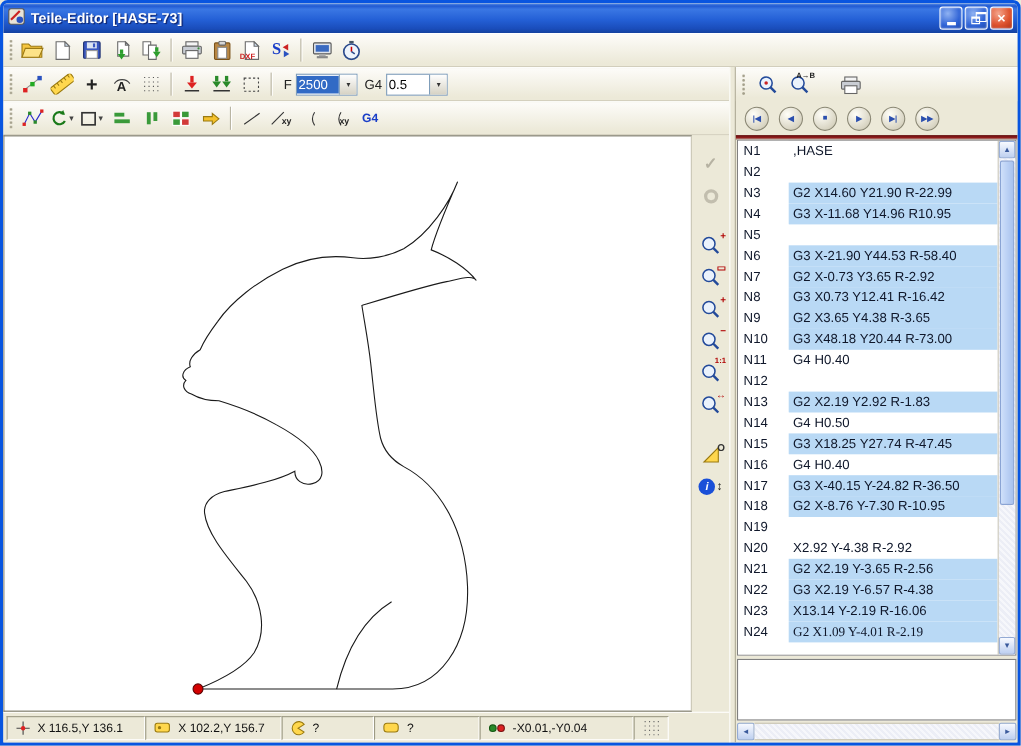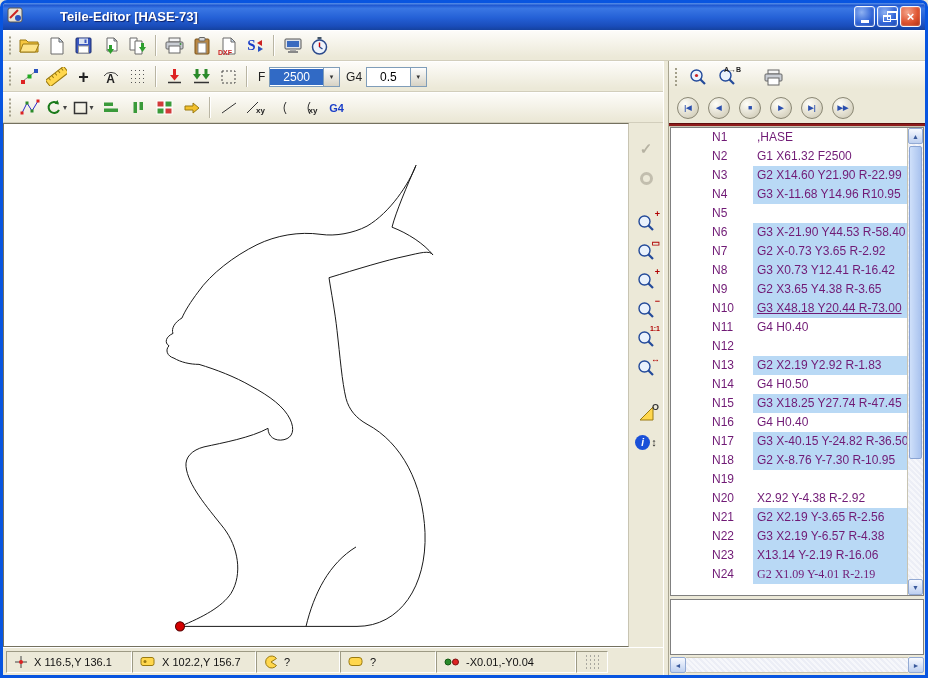--- a/index.html
+++ b/index.html
@@ -6,21 +6,21 @@
   html,body{width:928px;height:678px;overflow:hidden;background:#ece9d8;}
   button{background:none;border:none;padding:0;font:inherit;cursor:default;}
 
   .window{width:928px;height:678px;border:3px solid #0855e0;border-radius:7px 7px 0 0;
     background:#ece9d8;display:flex;flex-direction:column;overflow:hidden;}
 
   
   .titlebar{height:27px;flex:none;display:flex;align-items:center;gap:5px;padding:0 4px;
     background:linear-gradient(180deg,#5a90e8 0%,#2059d2 9%,#3a77e4 20%,#2460d6 55%,#1a4dbb 85%,#15429f 100%);
     color:#fff;font-weight:bold;font-size:13px;text-shadow:1px 1px 1px rgba(0,0,50,.65);}
-  .title-text{flex:1;white-space:nowrap;overflow:hidden;margin-left:32px;}
+  .title-text{flex:1;white-space:nowrap;overflow:hidden;}
   .win-controls{display:flex;gap:2px;}
   .winbtn{width:21px;height:21px;border-radius:3px;border:1px solid #f4f8ff;display:flex;align-items:center;justify-content:center;color:#fff;
     background:radial-gradient(circle at 35% 28%,#8fb2f2,#2f63d6 60%,#1c47ae);box-shadow:inset 0 0 2px rgba(255,255,255,.6);}
   .winbtn.close{background:radial-gradient(circle at 35% 28%,#f4a68d,#df5430 55%,#ad2b10);font-size:13px;font-weight:bold;}
   .min-glyph{width:8px;height:3px;background:#fff;margin-top:9px;}
   .restore-glyph{position:relative;width:8px;height:7px;border:1px solid #fff;border-top-width:2px;margin-top:4px;margin-left:-2px;}
   .restore-glyph::after{content:"";position:absolute;left:3px;top:-6px;width:8px;height:6px;border:1px solid #fff;border-top-width:2px;}
 
   
   .toolbar{height:31px;flex:none;display:flex;align-items:center;padding:1px 4px;
@@ -32,21 +32,21 @@
   .tb-label{font-size:12px;color:#222;margin:0 4px 0 6px;}
   .plus-glyph{font-size:18px;font-weight:bold;color:#222;line-height:1;}
   .dxf-label{position:absolute;bottom:1px;left:2px;font-size:7px;font-weight:bold;color:#c22;letter-spacing:0;}
   .s-glyph{font-size:15px;font-weight:bold;color:#1a3ec8;font-family:"Liberation Serif",serif;}
   .arc-a{position:relative;display:inline-flex;align-items:flex-end;justify-content:center;width:18px;height:18px;}
   .arc-a .a-letter{font-size:12px;font-weight:bold;color:#222;}
   .arc-a svg{position:absolute;top:0;left:0;}
   .xy-small{font-size:8px;font-weight:bold;color:#222;margin-left:-3px;margin-top:6px;}
   .g4-glyph{font-size:11px;font-weight:bold;color:#1a3ec8;}
   .combo{display:inline-flex;align-items:center;height:20px;border:1px solid #7f9db9;background:#fff;}
-  .combo-val{font-size:12px;padding:1px 13px;min-width:38px;height:16px;line-height:15px;}
+  .combo-val{font-size:12px;padding:1px 1px;min-width:38px;height:16px;line-height:15px;}
   .combo-val.sel{background:#316ac5;color:#fff;}
   .combo-btn{width:16px;height:18px;display:flex;align-items:center;justify-content:center;font-size:7px;color:#333;
     background:linear-gradient(180deg,#fefefe,#d6d2c4);border-left:1px solid #7f9db9;}
   .chev{font-size:8px;color:#444;margin-left:1px;}
 
   
   .content{flex:1;display:flex;min-height:0;}
   .left-col{flex:1;display:flex;flex-direction:column;min-width:0;}
   .canvas-row{flex:1;display:flex;min-height:0;background:#ece9d8;}
   .canvas{flex:1;background:#fff;border:1px solid #74715f;border-right-color:#c8c4b2;position:relative;min-width:0;}
@@ -71,21 +71,21 @@
   .rp-toolbar{height:31px;flex:none;display:flex;align-items:center;padding:1px 4px;gap:2px;
     background:linear-gradient(180deg,#fdfcf9,#ece9d8 90%);border-top:1px solid #fff;}
   .rp-nav{height:31px;flex:none;display:flex;align-items:center;gap:9px;padding:0 8px;}
   .navbtn{width:22px;height:22px;border-radius:50%;border:1px solid #8a8774;color:#2b4fae;font-size:7px;font-weight:bold;
     background:radial-gradient(circle at 35% 30%,#fffef8,#d8d4c2 72%,#bdb9a6);display:flex;align-items:center;justify-content:center;white-space:nowrap;}
   .zoom-ab-label{position:absolute;right:-2px;top:0;font-size:7px;font-weight:bold;color:#222;}
   .red-divider{height:4px;flex:none;background:#8e1c1c;border-top:1px solid #5f0f0f;border-bottom:1px solid #c8c4b2;}
 
   .list-wrap{flex:1;display:flex;min-height:0;margin:0 1px;border:1px solid #808080;background:#fff;}
   .gcode-list{flex:1;overflow:hidden;background:#fff;}
-  .grow{display:flex;height:19px;line-height:19px;font-size:12px;color:#701a75;margin-left:36px;}
+  .grow{display:flex;height:19px;line-height:19px;font-size:12px;color:#0f172a;}
   .gnum{width:46px;flex:none;padding-left:5px;background:#fff;}
   .gtxt{flex:1;padding-left:4px;white-space:nowrap;overflow:hidden;}
 
   .vscroll{width:16px;flex:none;display:flex;flex-direction:column;background:#f3f5fa;border-left:1px solid #c8c4b2;}
   .scroll-btn{height:16px;flex:none;display:flex;align-items:center;justify-content:center;font-size:7px;color:#3a5a9c;
     background:linear-gradient(180deg,#f8faff,#bed0f0);border:1px solid #93aad4;border-radius:2px;}
   .scroll-btn.h{width:16px;height:100%;}
   .vtrack{flex:1;position:relative;background:repeating-linear-gradient(45deg,#f6f7fb 0 2px,#eceef6 2px 4px);}
   .vthumb{position:absolute;left:1px;right:1px;top:2px;height:72%;border-radius:2px;
     background:linear-gradient(90deg,#cfe0fa,#a8c2ee);border:1px solid #8aa4d4;}
@@ -551,21 +551,20 @@
       <div class="red-divider"></div>
 
       <div class="list-wrap">
         <div class="gcode-list">
             <div class="grow">
               <span class="gnum">N1</span>
               <span class="gtxt">,HASE</span>
             </div>
             <div class="grow">
               <span class="gnum">N2</span>
-              <span class="gtxt">G1 X61.32 F2500</span>
             </div>
             <div class="grow">
               <span class="gnum">N3</span>
               <span class="gtxt" style="background: rgb(185, 217, 245);">G2 X14.60 Y21.90 R-22.99</span>
             </div>
             <div class="grow">
               <span class="gnum">N4</span>
               <span class="gtxt" style="background: rgb(185, 217, 245);">G3 X-11.68 Y14.96 R10.95</span>
             </div>
             <div class="grow">
@@ -582,21 +581,21 @@
             <div class="grow">
               <span class="gnum">N8</span>
               <span class="gtxt" style="background: rgb(185, 217, 245);">G3 X0.73 Y12.41 R-16.42</span>
             </div>
             <div class="grow">
               <span class="gnum">N9</span>
               <span class="gtxt" style="background: rgb(185, 217, 245);">G2 X3.65 Y4.38 R-3.65</span>
             </div>
             <div class="grow">
               <span class="gnum">N10</span>
-              <span class="gtxt" style="background: rgb(185, 217, 245); text-decoration: underline;">G3 X48.18 Y20.44 R-73.00</span>
+              <span class="gtxt" style="background: rgb(185, 217, 245);">G3 X48.18 Y20.44 R-73.00</span>
             </div>
             <div class="grow">
               <span class="gnum">N11</span>
               <span class="gtxt">G4 H0.40</span>
             </div>
             <div class="grow">
               <span class="gnum">N12</span>
             </div>
             <div class="grow">
               <span class="gnum">N13</span>

